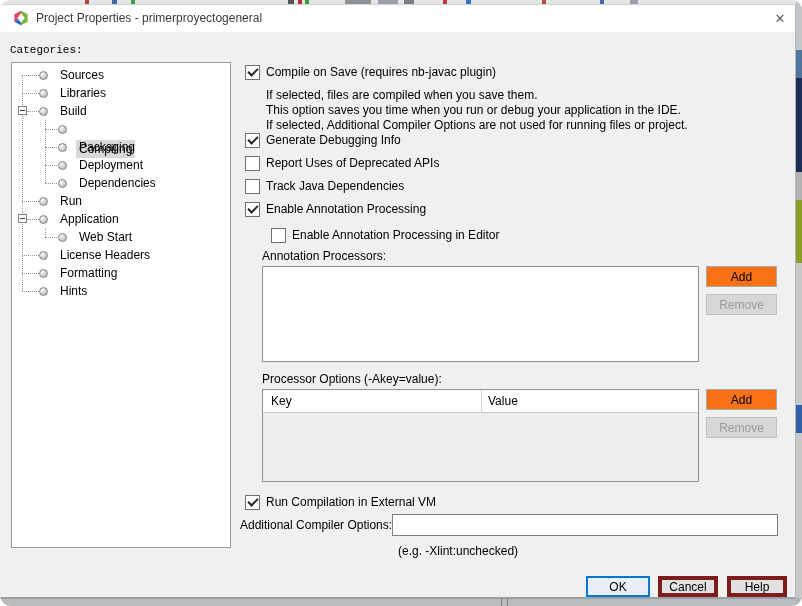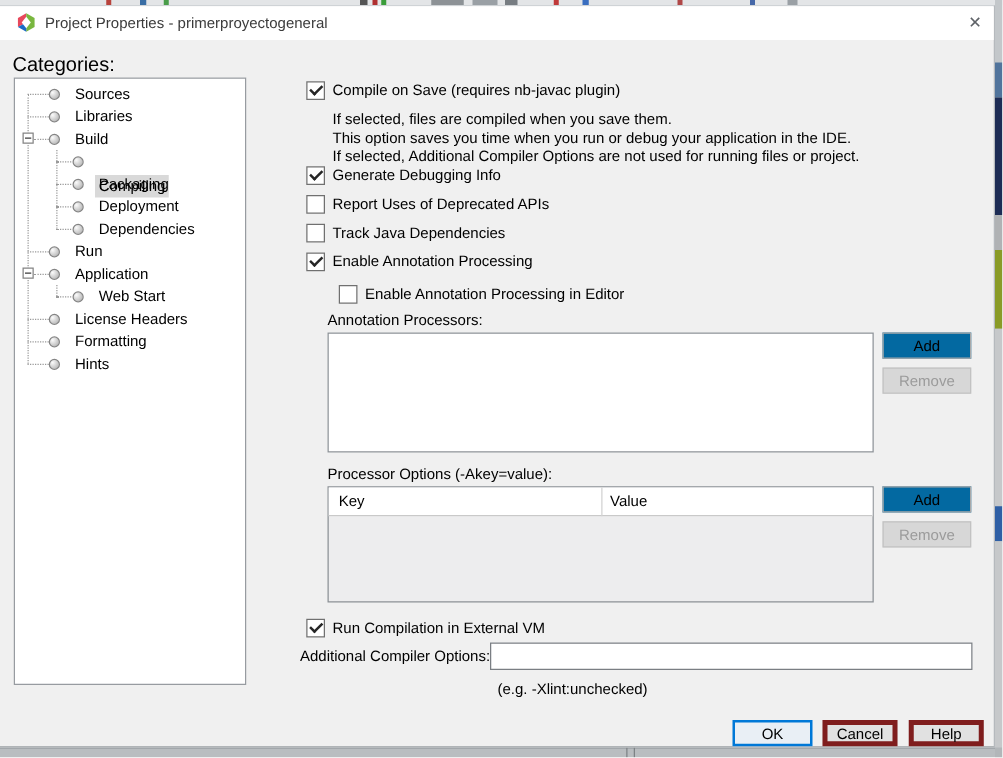--- a/index.html
+++ b/index.html
@@ -1,54 +1,54 @@
 <!DOCTYPE html>
 <html><head>
 <meta charset="utf-8">
 <style>
   html,body{margin:0;padding:0;}
   body{font-family:"Liberation Sans","DejaVu Sans",sans-serif;-webkit-font-smoothing:antialiased;}
-  #screen{position:relative;width:802px;height:606px;background:#f0f0f0;overflow:hidden;}
+  #screen{position:relative;width:802px;height:606px;background:#f0f0f0;overflow:hidden;border-radius:11px;}
 
   
   .top-strip{position:absolute;left:0;top:0;width:802px;height:4px;background:#e3e5e7;}
   .speck{position:absolute;top:0;height:4px;}
   .right-strip{position:absolute;left:796px;top:0;width:6px;height:606px;background:#c6c8ca;}
   .rseg{position:absolute;left:0;width:6px;}
   .bottom-strip{position:absolute;left:0;top:598px;width:796px;height:8px;background:#b9bdc0;border-top:1px solid #9aa0a4;box-sizing:border-box;}
   .tick{position:absolute;top:598px;width:1px;height:8px;background:#7d8285;}
 
   
   .dialog{position:absolute;left:0;top:4px;width:796px;height:594px;background:#f0f0f0;border-top:1px solid #cfd3d6;border-right:1px solid #b5b9bd;border-bottom:1px solid #9aa0a4;box-sizing:border-box;}
   .titlebar{position:absolute;left:0;top:0;width:100%;height:27px;background:#ffffff;}
   .title-icon{position:absolute;left:13px;top:5px;width:16px;height:16px;}
   .title-text{position:absolute;left:36px;top:6px;font-size:12px;color:#3b3b3b;white-space:nowrap;}
   .close-btn{position:absolute;left:768px;top:3px;width:24px;height:20px;color:#5f6368;font-size:13px;display:flex;align-items:center;justify-content:center;cursor:default;}
 
   .body{position:absolute;left:0;top:27px;width:100%;height:567px;}
 
   
-  .cat-label{position:absolute;left:10px;top:12px;font-size:16px;color:#000;}
-  .tree{position:absolute;left:11px;top:30px;width:186px;height:486px;background:#fff;border:1px solid #979ba0;box-sizing:border-box;}
+  .cat-label{position:absolute;left:10px;top:12px;font-size:11px;color:#000;font-family:Liberation Mono, monospace;}
+  .tree{position:absolute;left:11px;top:30px;width:220px;height:486px;background:#fff;border:1px solid #979ba0;box-sizing:border-box;}
   .tree-row{position:absolute;left:0;width:100%;height:18px;}
   .tree-label{position:absolute;top:0;line-height:18px;font-size:12px;color:#000;padding:0 3px;white-space:nowrap;}
   .tree-label.selected{background:#d9d9d9;margin-top:20px;}
   .bullet{position:absolute;top:5px;width:7px;height:7px;border-radius:50%;background:radial-gradient(circle at 30% 30%,#fbfbfb,#a9a9a9);border:1px solid #848484;box-sizing:content-box;}
   .stub{position:absolute;top:9px;border-top:1px dotted #9a9a9a;}
   .vline{position:absolute;border-left:1px dotted #9a9a9a;width:0;}
   .toggle{position:absolute;left:6px;top:4px;width:9px;height:9px;background:#fff;border:1px solid #848484;box-sizing:border-box;}
   .toggle::before{content:"";position:absolute;left:1px;top:3px;width:5px;height:1px;background:#3c3c3c;}
 
   
   .cb{position:absolute;width:15px;height:15px;background:#fff;border:1px solid #707070;box-sizing:border-box;}
   .cb.checked::after{content:"";position:absolute;left:2px;top:2px;width:8px;height:4px;border-left:2px solid #262626;border-bottom:2px solid #262626;transform:rotate(-45deg);}
   .lbl{position:absolute;font-size:12px;color:#000;white-space:nowrap;line-height:15px;}
   .desc{position:absolute;font-size:12px;color:#000;white-space:nowrap;}
   .panel-box{position:absolute;background:#fff;border:1px solid #8c9196;box-sizing:border-box;}
-  .btn{position:absolute;width:71px;height:21px;background:#0369a1;border:1px solid #a9a9a9;box-sizing:border-box;font-size:12px;color:#000;display:flex;align-items:center;justify-content:center;}
+  .btn{position:absolute;width:71px;height:21px;background:#f97316;border:1px solid #a9a9a9;box-sizing:border-box;font-size:12px;color:#000;display:flex;align-items:center;justify-content:center;}
   .btn.disabled{background:#d7d7d7;border-color:#c2c2c2;color:#9b9b9b;}
   .table-wrap{position:absolute;background:#ededee;border:1px solid #8c9196;box-sizing:border-box;}
   .table-head{position:absolute;left:0;top:0;width:100%;height:23px;background:#fff;border-bottom:1px solid #c9c9c9;box-sizing:border-box;}
   .th{position:absolute;top:4px;font-size:12px;color:#000;}
   .th-div{position:absolute;left:218px;top:0;width:1px;height:23px;background:#d2d2d2;}
   .text-input{position:absolute;left:392px;top:482px;width:386px;height:22px;background:#fff;border:1px solid #7a7e83;box-sizing:border-box;font-size:12px;padding:0 4px;outline:none;font-family:"Liberation Sans",sans-serif;}
   .hint{position:absolute;left:398px;top:512px;font-size:12px;color:#000;}
 
   
   .fbtn{position:absolute;top:544px;height:21px;background:#e1e1e1;border:4px solid #7f1d1d;box-sizing:border-box;font-size:12px;color:#000;display:flex;align-items:center;justify-content:center;}

